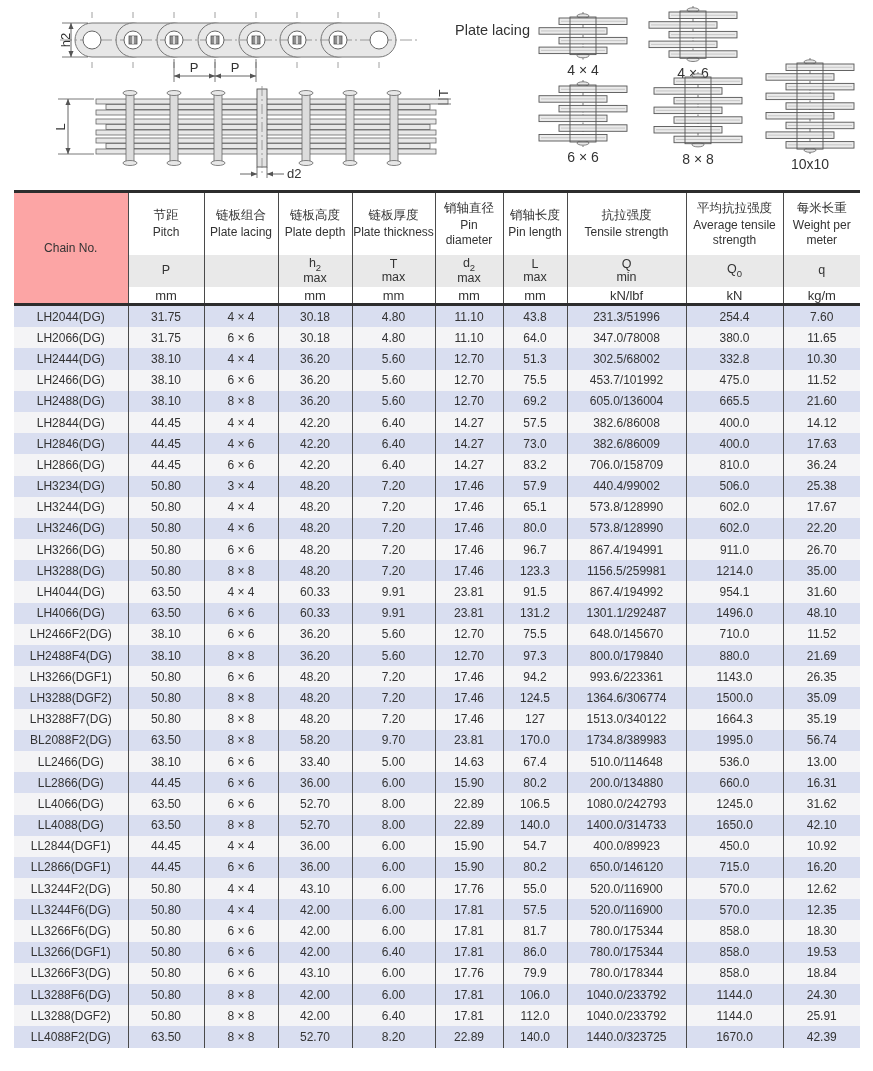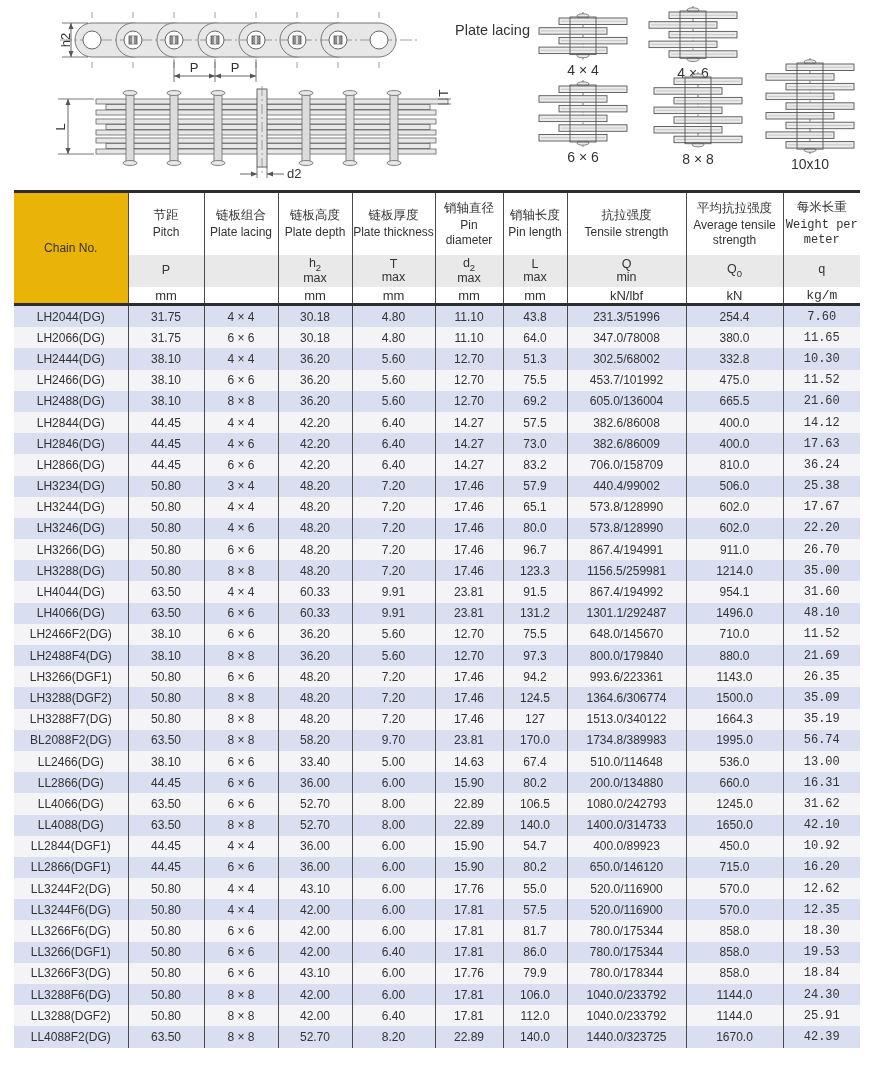--- a/index.html
+++ b/index.html
@@ -18,28 +18,28 @@
   .lacing-item{position:absolute;display:flex;flex-direction:column;align-items:center;width:96px;}
   .lacing-item .lbl{font-size:14px;color:#333;margin-top:2px;white-space:nowrap;}
   table.spec-table{
     border-collapse:collapse;table-layout:fixed;margin-left:14px;width:846px;
     border-top:3px solid var(--heavy);
   }
   .spec-table th,.spec-table td{
     border-right:1px solid var(--grid);text-align:center;vertical-align:middle;
     font-weight:normal;padding:0;color:var(--ink);overflow:hidden;white-space:nowrap;
   }
-  .spec-table th:last-child,.spec-table td:last-child{border-right:none;font-family:Liberation Mono, monospace;}
+  .spec-table th:last-child,.spec-table td:last-child{border-right:none;}
   .spec-table thead tr.names th{height:62px;font-size:12px;line-height:1.22;white-space:normal;}
   .spec-table thead .cn{font-size:12.5px;margin-bottom:2px;}
   .spec-table thead .en{font-size:12px;}
   .spec-table thead tr.sym td{height:32px;background:var(--symbg);font-size:12.5px;line-height:1.05;}
   .spec-table thead tr.sym sub{font-size:9.5px;}
   .spec-table thead tr.units td{height:16px;font-size:13px;border-bottom:3px solid var(--heavy);}
-  .spec-table th.chainno{border-bottom:3px solid var(--heavy);font-size:12.5px;background:#eab308;}
+  .spec-table th.chainno{border-bottom:3px solid var(--heavy);font-size:12.5px;background:#fca5a5;}
   .spec-table tbody td{height:21.2px;font-size:12px;}
   .spec-table tbody tr.stripe td{background:var(--stripe);}
   .spec-table tbody tr.plain td{background:var(--even);}
   svg text{fill:#333;}
 </style>
 </head>
 <body>
 
 <div class="page">
   <div class="diagrams">

